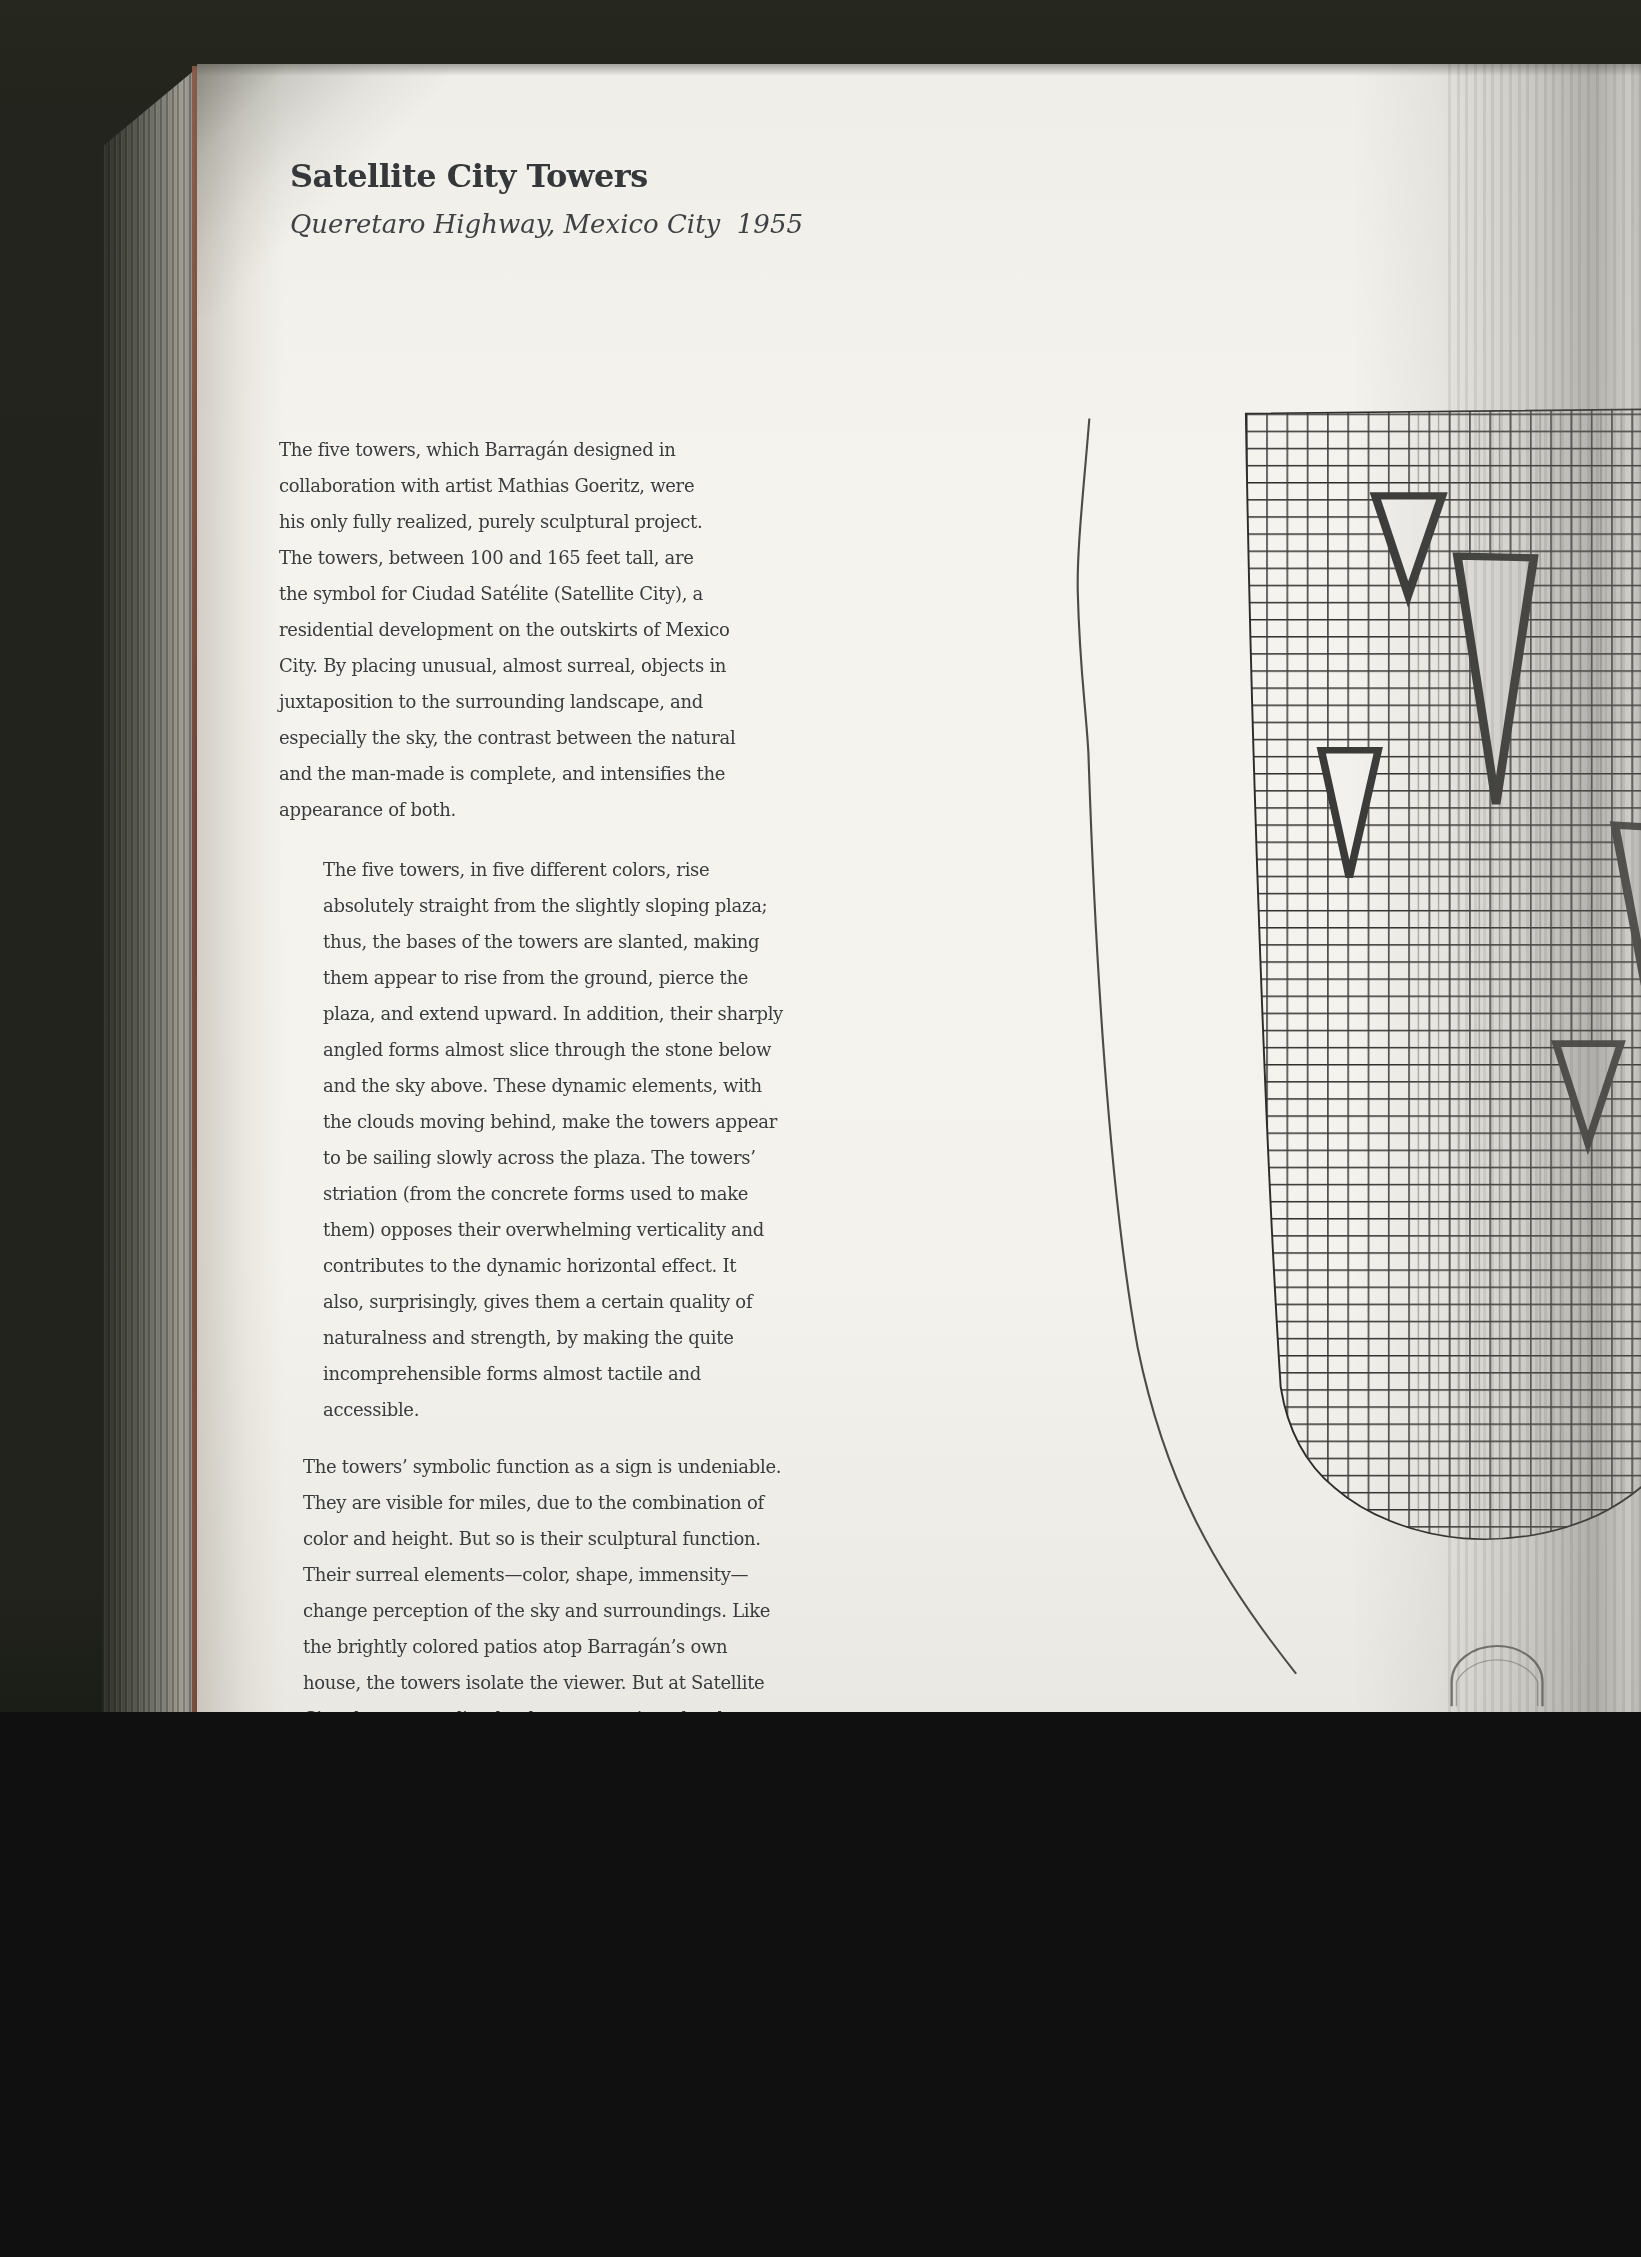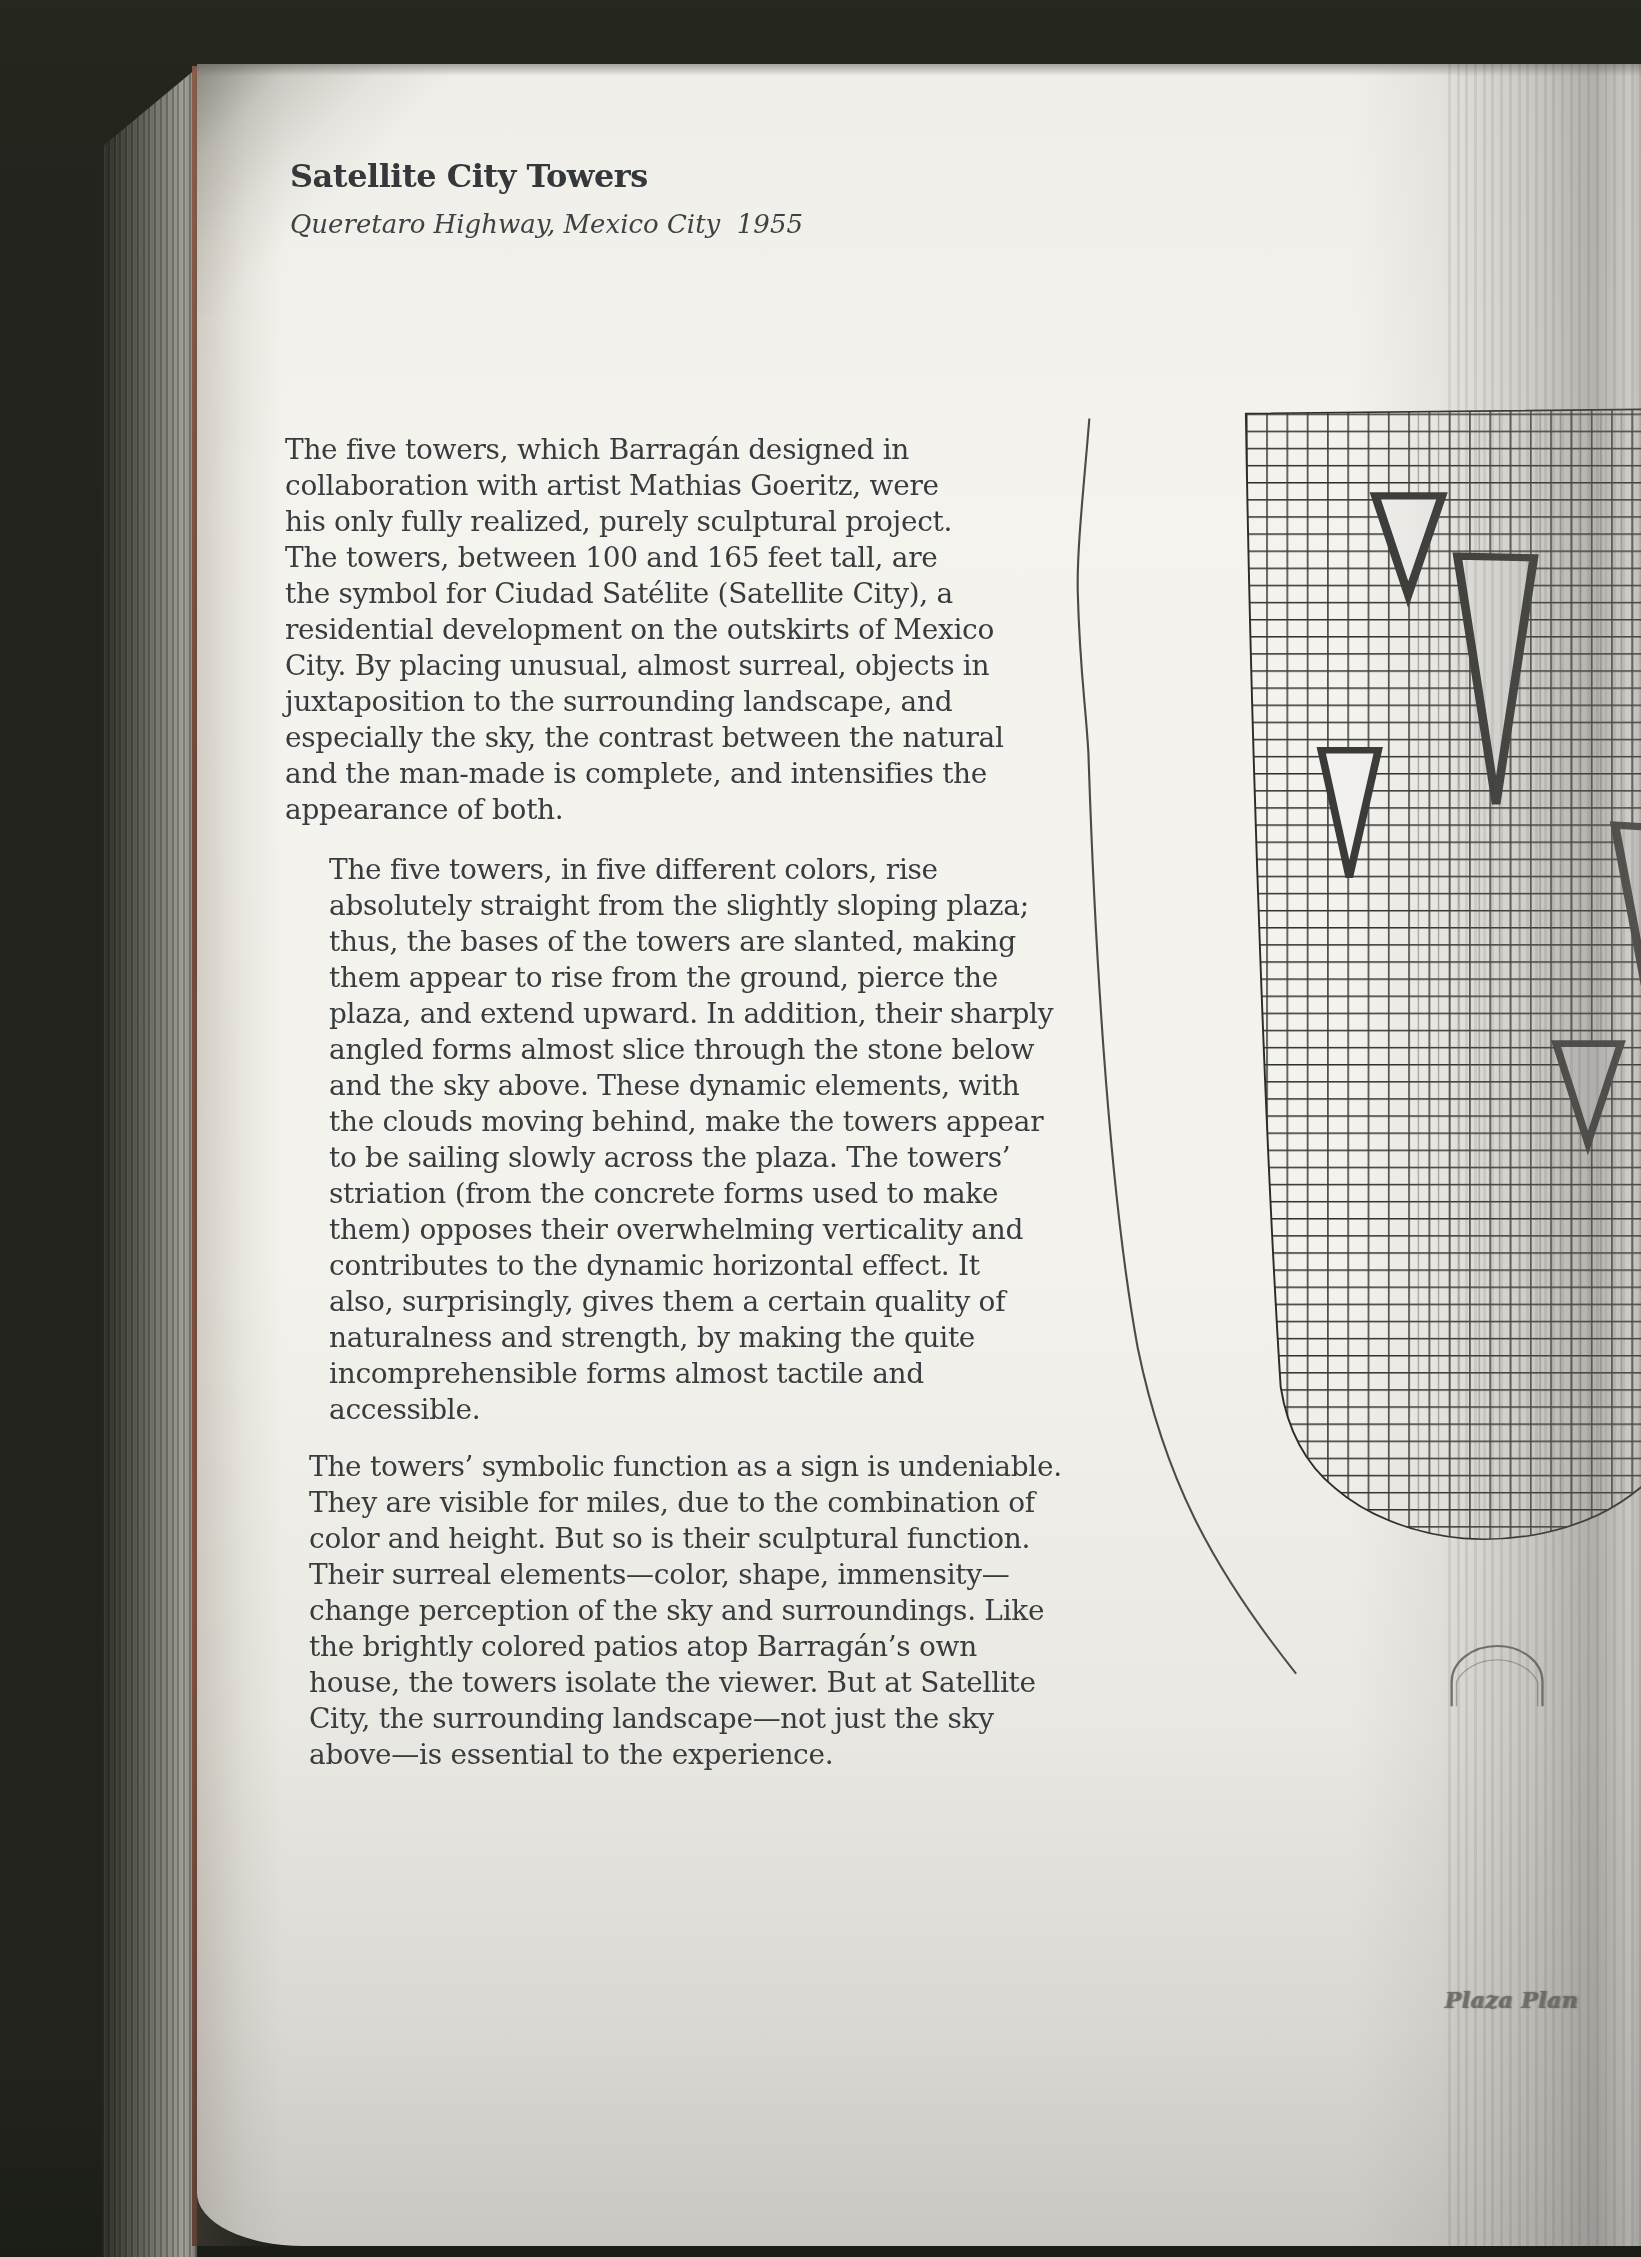--- a/index.html
+++ b/index.html
@@ -1,16 +1,16 @@
 <!DOCTYPE html>
 <html><head>
 <meta charset="utf-8">
 <style>
   html,body{margin:0;padding:0;background:#101010;}
-  .scene{position:relative;width:1641px;height:2257px;overflow:hidden;
+  .scene{position:relative;width:1641px;height:1712px;overflow:hidden;
          background:linear-gradient(180deg,#26281f 0%,#22241d 8%,#21231c 92%,#1b1d17 100%);
          font-family:"DejaVu Serif","Liberation Serif",serif;}
   
   .edge-strip{position:absolute;left:102px;top:0;width:95px;height:2257px;
       background:linear-gradient(90deg,#2c2e27 0%,#3e4038 16%,#575951 36%,#70726a 54%,#8a887f 72%,#a19f96 86%,#8b8981 95%,#6d6b63 100%);
       clip-path:polygon(0 147px,100% 68px,100% 2257px,0 2257px);}
   .edge-strip:after{content:"";position:absolute;inset:0;
       background:repeating-linear-gradient(90deg,rgba(0,0,0,0.22) 0 1.9px,rgba(255,255,255,0.05) 1.9px 2.9px,transparent 2.9px 5.8px);}
   .rust-line{position:absolute;left:192px;top:66px;width:4.8px;height:2180px;
       background:linear-gradient(180deg,#8a5a46 0%,#6f4336 35%,#7d4c3b 70%,#5e3a30 100%);opacity:0.9;}
@@ -26,21 +26,21 @@
       background:linear-gradient(90deg,rgba(120,110,96,0.28),rgba(140,132,118,0.10) 55%,transparent);}
   .gutter-shade{position:absolute;right:0;top:0;width:290px;height:100%;pointer-events:none;
       background:linear-gradient(90deg,transparent 0%,rgba(120,118,113,0.10) 30%,rgba(108,106,101,0.28) 62%,rgba(92,90,86,0.42) 84%,rgba(118,116,111,0.30) 96%,rgba(100,98,94,0.38) 100%);}
   .gutter-shade:after{content:"";position:absolute;right:0;top:0;width:193px;height:100%;
       background:repeating-linear-gradient(90deg,rgba(60,60,56,0.10) 0 2.9px,transparent 2.9px 8.7px);}
   
   .page-title{position:absolute;left:93px;top:93px;font-weight:bold;font-size:32px;
       letter-spacing:-0.5px;color:#34383a;white-space:pre;}
   .page-subtitle{position:absolute;left:93px;top:145px;font-style:italic;font-size:26px;
       color:#3e4245;white-space:pre;}
-  .para{position:absolute;left:88px;width:618px;font-size:28px;line-height:36px;
+  .para{position:absolute;left:82px;width:618px;font-size:18px;line-height:36px;
       letter-spacing:-0.3px;color:#393c3f;white-space:pre;}
   .p1{top:368px;} .p2{top:788px;margin-left:44px;} .p3{top:1385px;margin-left:24px;}
   .diagram{position:absolute;left:817px;top:255px;}
   .diagram-caption{position:absolute;left:1213px;top:1923px;width:203px;text-align:center;
       font-weight:bold;font-style:italic;font-size:22px;color:#74726c;letter-spacing:0.5px;
       text-shadow:1.4px 0 1.4px rgba(110,108,102,0.75), -1px 0 1px rgba(130,128,122,0.5);}
 </style>
 </head>
 <body>
 

